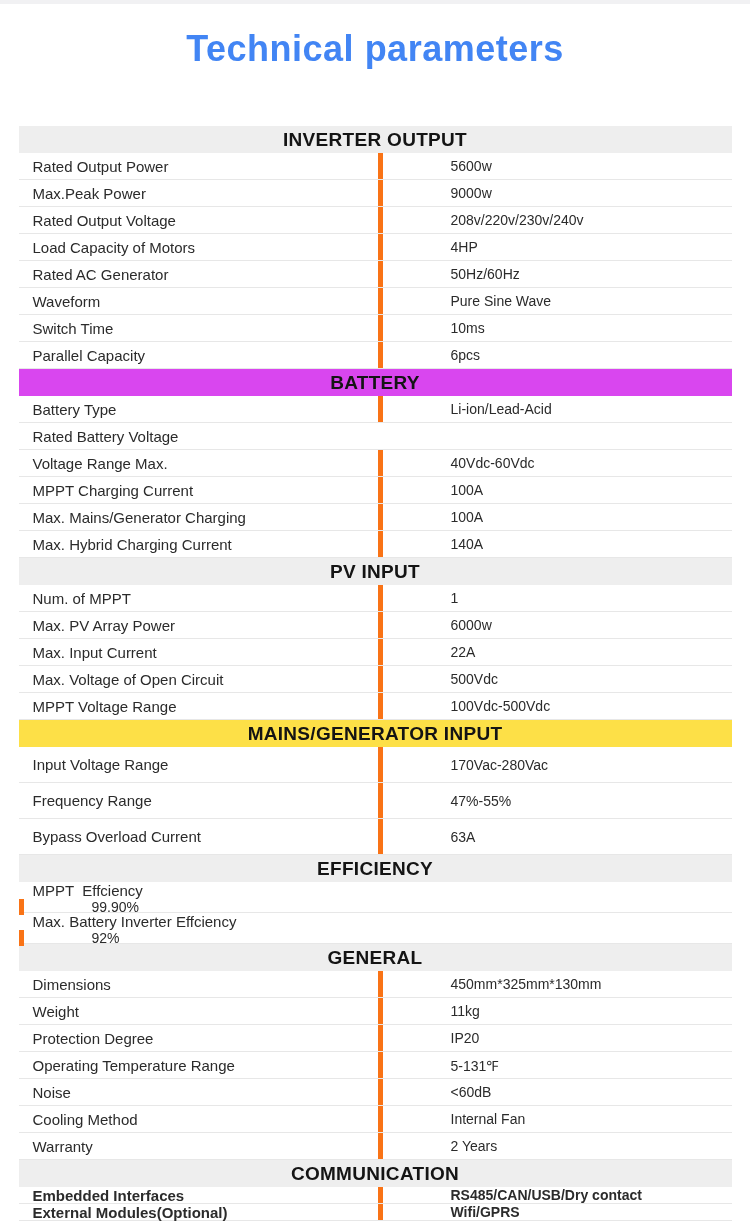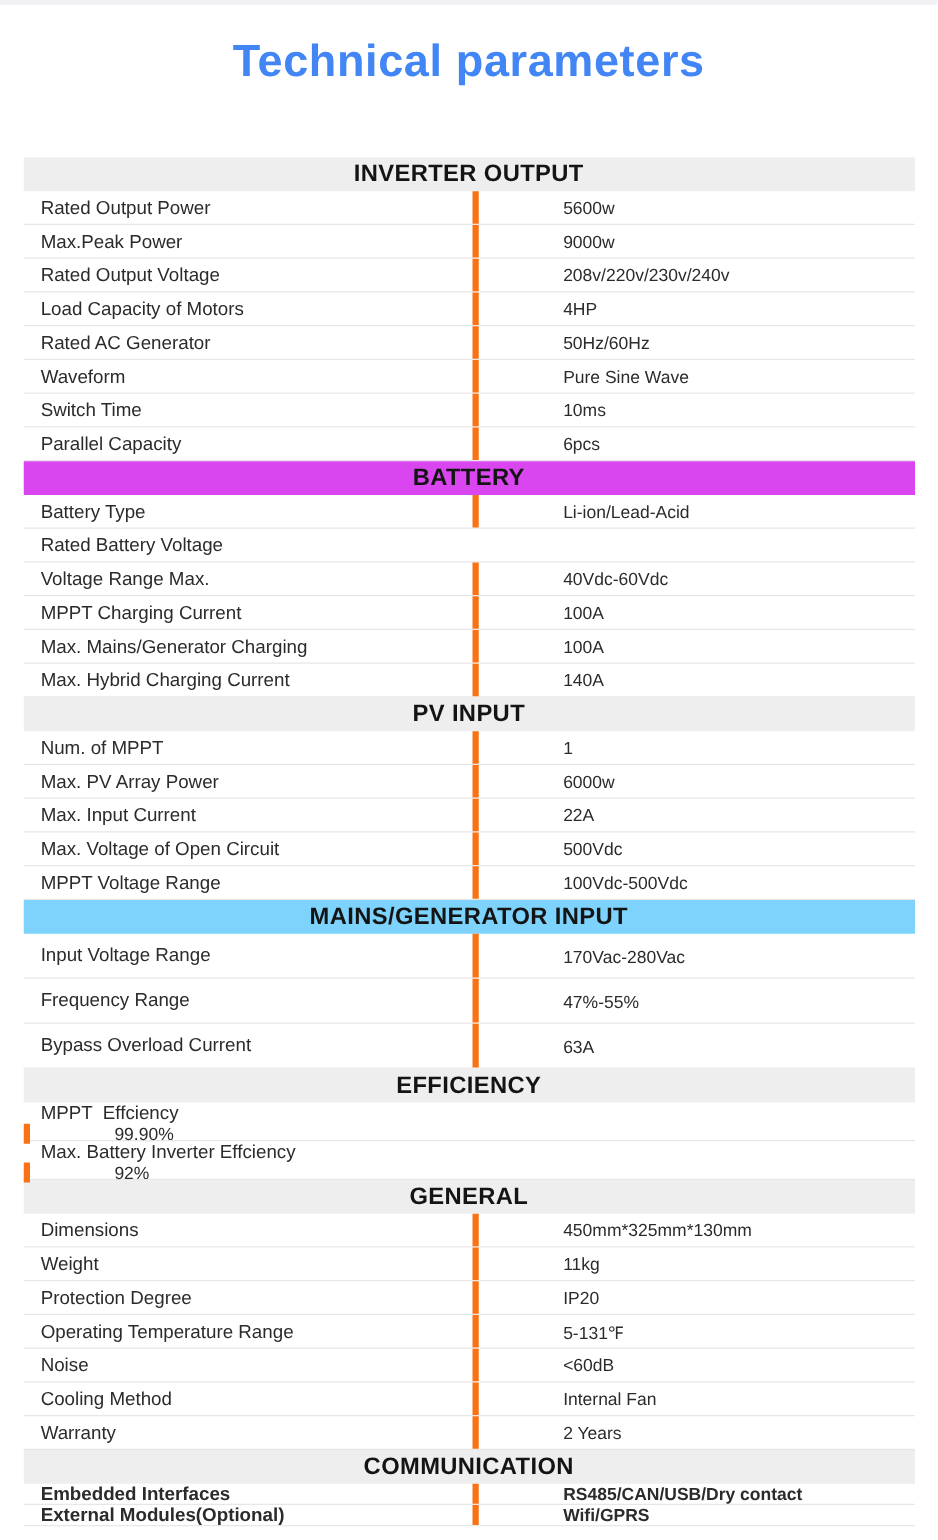--- a/index.html
+++ b/index.html
@@ -177,21 +177,21 @@
   </div>
 
   <div class="spec-row">
     <div class="label">MPPT Voltage Range</div>
     <div class="value">100Vdc-500Vdc</div>
   </div>
 </div>
   </div>
 
   <div class="spec-section rh28">
-    <div class="section-header" style="background: #7dd3fc;">MAINS/GENERATOR INPUT</div>
+    <div class="section-header" style="background: #fde047;">MAINS/GENERATOR INPUT</div>
     <div class="section-rows">
   <div class="spec-row">
     <div class="label">Input Voltage Range</div>
     <div class="value">170Vac-280Vac</div>
   </div>
 
   <div class="spec-row">
     <div class="label">Frequency Range</div>
     <div class="value">47%-55%</div>
   </div>

